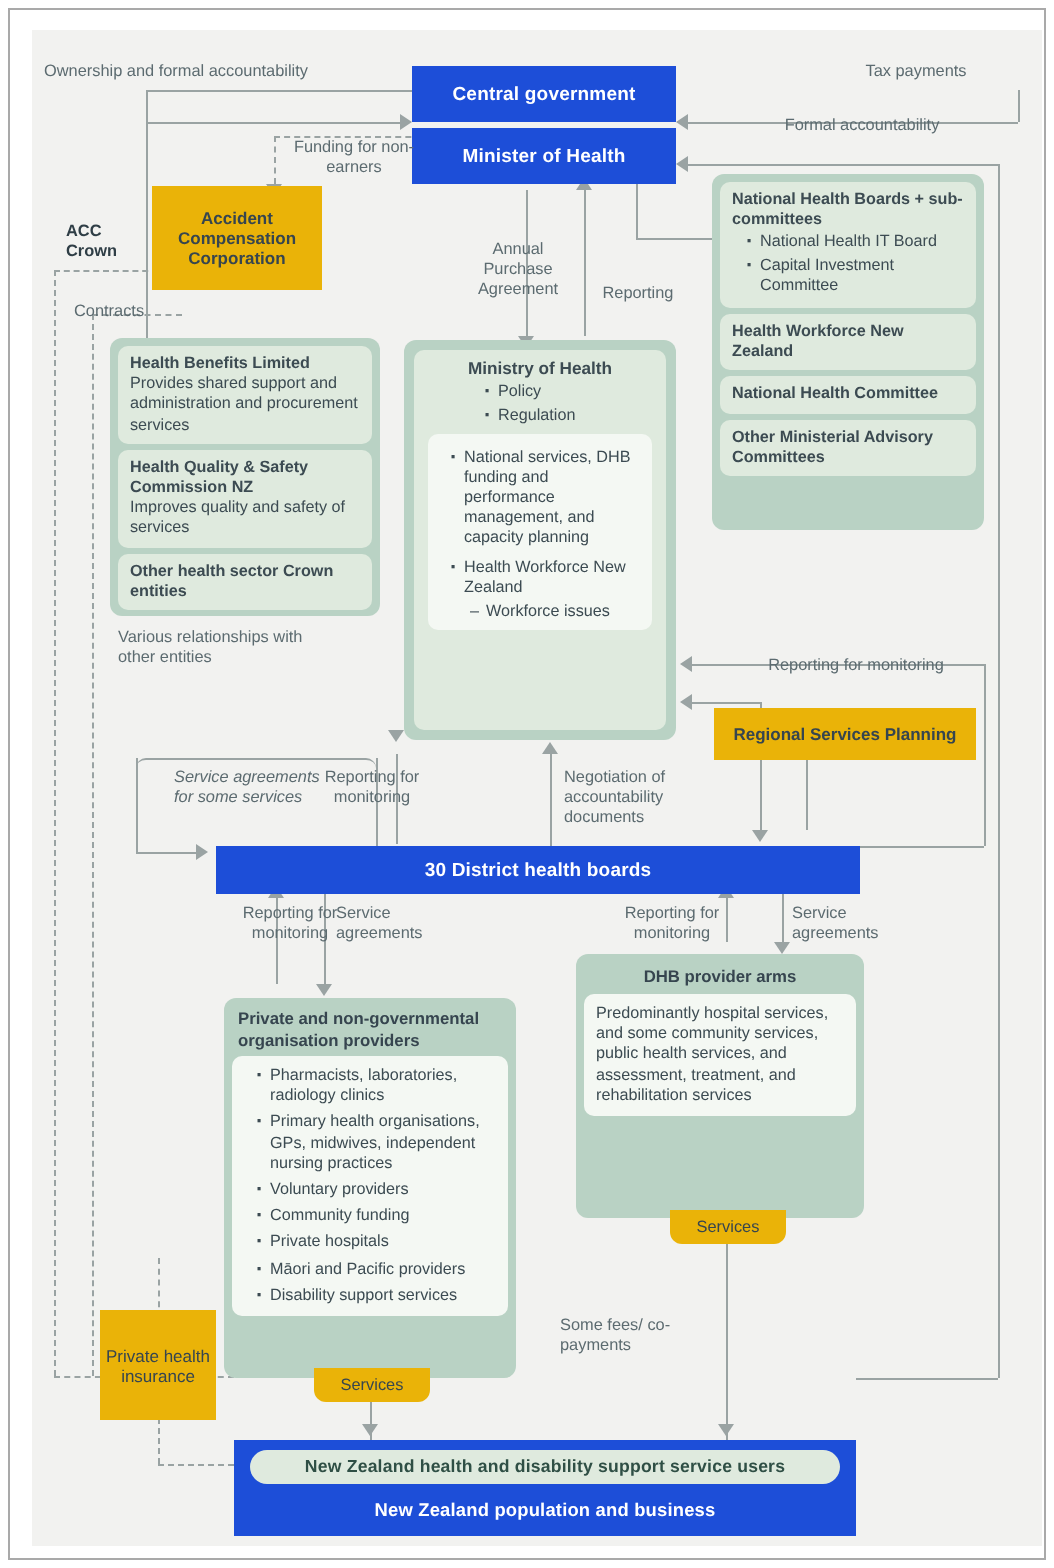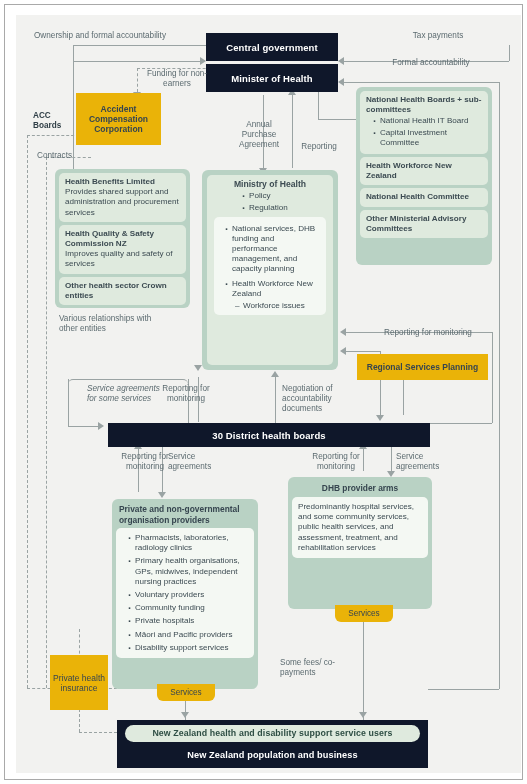--- a/index.html
+++ b/index.html
@@ -20,21 +20,21 @@
     border:1px solid #a9a9a9;background:#ffffff;box-sizing:border-box;
   }
   .inner-canvas{
     position:absolute;left:11px;top:10px;width:505px;height:758px;
     background:#f2f2f0;box-sizing:border-box;
   }
   
   .node{position:absolute;box-sizing:border-box;}
 
   .dark{
-    background:#0f172a;color:#ffffff;font-weight:bold;
+    background:#1d4ed8;color:#ffffff;font-weight:bold;
     display:flex;align-items:center;justify-content:center;text-align:center;
     font-size:9.5px;letter-spacing:.1px;
   }
   .mid{
     background:#eab308;color:#36454f;
     display:flex;align-items:center;justify-content:center;text-align:center;
     font-size:8.5px;font-weight:bold;
   }
   .panel{
     background:#b9d2c4;border-radius:6px;
@@ -277,25 +277,25 @@
         <span>Private health insurance</span>
       </div>
 
       <div class="node dark" style="left:101px;top:705px;width:311px;height:48px;display:block;padding:0;">
         <div class="card" style="margin:5px 8px 0 8px;height:17px;display:flex;align-items:center;justify-content:center;border-radius:9px;font-weight:bold;font-size:8.8px;color:#2f4f45;">
           <span>New Zealand health and disability support service users</span>
         </div>
         <div style="margin-top:8px;text-align:center;font-weight:bold;font-size:9.2px;color:#ffffff;">New Zealand population and business</div>
       </div>
 
-      <div class="lbl left" style="left:18px;top:16px;width:180px;">Ownership and formal accountability</div>
-      <div class="lbl" style="left:372px;top:16px;width:100px;">Tax payments</div>
+      <div class="lbl left" style="left:6px;top:16px;width:180px;">Ownership and formal accountability</div>
+      <div class="lbl" style="left:392px;top:16px;width:100px;">Tax payments</div>
       <div class="lbl" style="left:355px;top:43px;width:120px;">Formal accountability</div>
       <div class="lbl" style="left:125px;top:54px;width:72px;">Funding for non-earners</div>
-      <div class="lbl left bold" style="left:17px;top:96px;width:40px;">ACC Boards</div>
+      <div class="lbl left bold" style="left:17px;top:96px;width:40px;">ACC Crown</div>
       <div class="lbl left" style="left:21px;top:136px;width:60px;">Contracts</div>
       <div class="lbl" style="left:212px;top:105px;width:62px;">Annual Purchase Agreement</div>
       <div class="lbl" style="left:274px;top:127px;width:58px;">Reporting</div>
       <div class="lbl left" style="left:43px;top:299px;width:110px;">Various relationships with other entities</div>
       <div class="lbl" style="left:352px;top:313px;width:120px;">Reporting for monitoring</div>
       <div class="lbl left" style="left:71px;top:369px;width:80px;font-style:italic;">Service agreements for some services</div>
       <div class="lbl" style="left:132px;top:369px;width:76px;">Reporting for monitoring</div>
       <div class="lbl left" style="left:266px;top:369px;width:80px;">Negotiation of accountability documents</div>
       <div class="lbl" style="left:91px;top:437px;width:76px;">Reporting for monitoring</div>
       <div class="lbl left" style="left:152px;top:437px;width:66px;">Service agreements</div>

